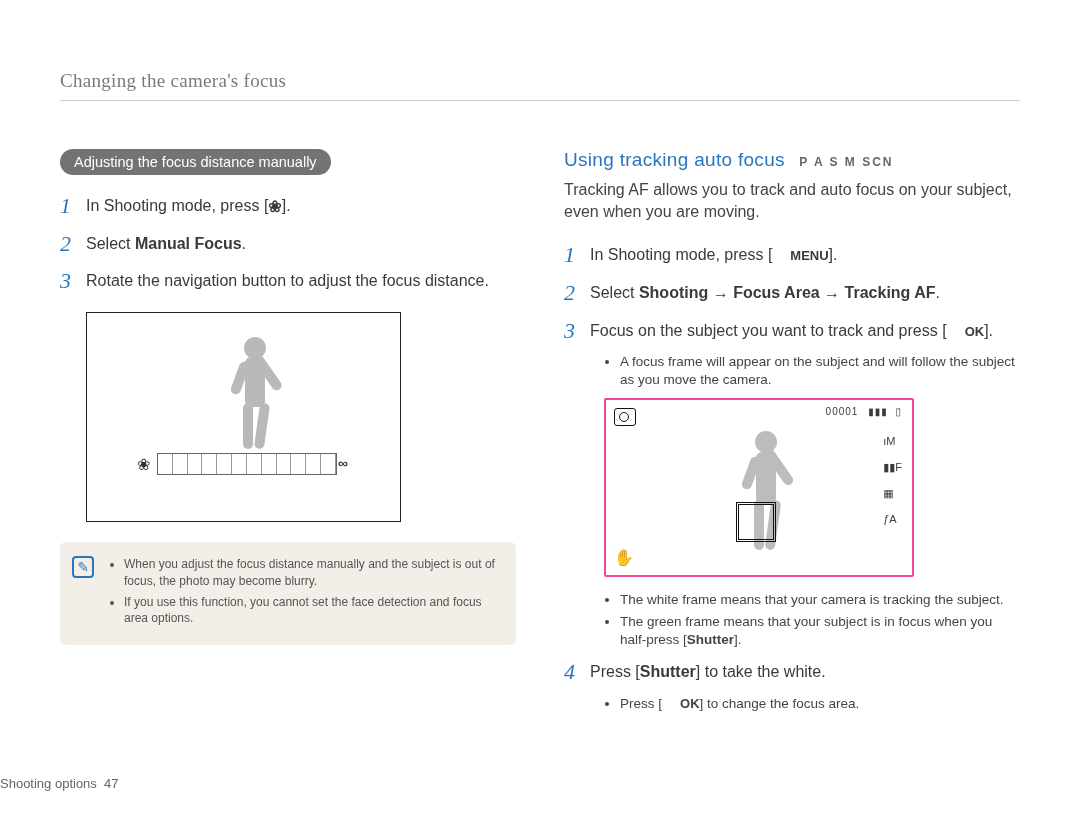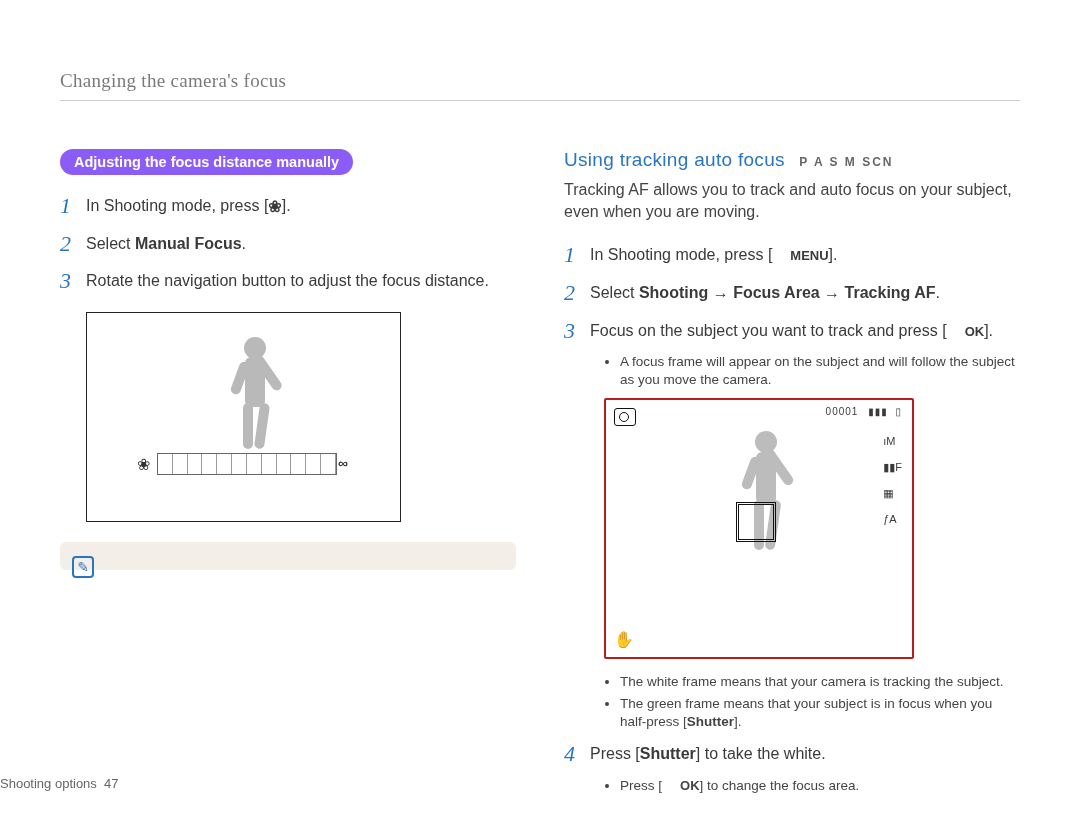--- a/index.html
+++ b/index.html
@@ -20,26 +20,26 @@
     font-style: normal;
     letter-spacing: 0.3px;
     margin-bottom: 48px;
     padding-bottom: 8px;
     border-bottom: 1px solid #ccc;
   }
   .columns { display: flex; gap: 48px; }
   .col { flex: 1; }
   .pill {
     display: inline-block;
-    background: #8b5cf6;
+    background: #737373;
     color: #fff;
     border-radius: 14px;
     padding: 5px 14px;
     font-size: 14.5px;
-    font-weight: 700;
+    font-weight: 400;
     margin-bottom: 16px;
   }
   .steps { font-size: 16px; }
   .step { display: flex; margin-bottom: 8px; line-height: 1.35; }
   .stepnum {
     color: #2a75c0;
     font-family: Georgia, serif;
     font-style: italic;
     font-size: 22px;
     width: 26px;
@@ -99,22 +99,22 @@
     letter-spacing: 2px; font-weight:600;
   }
   .intro { font-size: 16px; color:#444; margin: 8px 0 18px 0; line-height:1.35;}
   .subbullets {
     font-size: 13.5px; color:#444; margin: 4px 0 8px 40px;
     line-height:1.35; list-style: disc; padding-left: 16px;
   }
   .subbullets li { margin-bottom: 4px; }
   .illus2 {
     margin: 8px 0 14px 40px;
-    border: 2px solid #b91c1c;
-    width: 310px; height: 261px;
+    border: 2px solid #ec4899;
+    width: 310px; height: 179px;
     position: relative; background:#fff;
     border-radius: 2px;
   }
   .cam-top-icons { position:absolute; top:6px; right:10px; font-size:10px; letter-spacing:1px;}
   .cam-left-icon { position:absolute; top:8px; left:8px; width:22px;height:18px;border:1px solid #111;border-radius:3px;}
   .cam-left-icon:before{content:""; position:absolute; left:4px; top:3px; width:8px;height:8px;border:1px solid #111;border-radius:50%;}
   .right-icons { position:absolute; right:10px; top:30px; font-size:11px; line-height:2;}
   .right-icons div{margin-bottom:4px;}
   .hand-icon{position:absolute; left:8px; bottom:8px; font-size:16px;}
   .focusbox { position:absolute; left:130px; top:102px; width:40px;height:40px; border:3px double #111;}
@@ -176,20 +176,24 @@
             <div></div>
             <div></div>
             <div></div>
           </div>
       </div>
       <span class="inf">∞</span>
     </div>
 
     <div class="notebox">
       <div class="note-icon">✎</div>
+      <ul>
+        <li>When you adjust the focus distance manually and the subject is out of focus, the photo may become blurry.</li>
+        <li>If you use this function, you cannot set the face detection and focus area options.</li>
+      </ul>
     </div>
   </div>
 
   <div class="col">
     <div>
       <span class="sec-title">Using tracking auto focus</span>
       <span class="mode-letters">P A S M SCN</span>
     </div>
     <div class="intro">Tracking AF allows you to track and auto focus on your subject, even when you are moving.</div>
 

